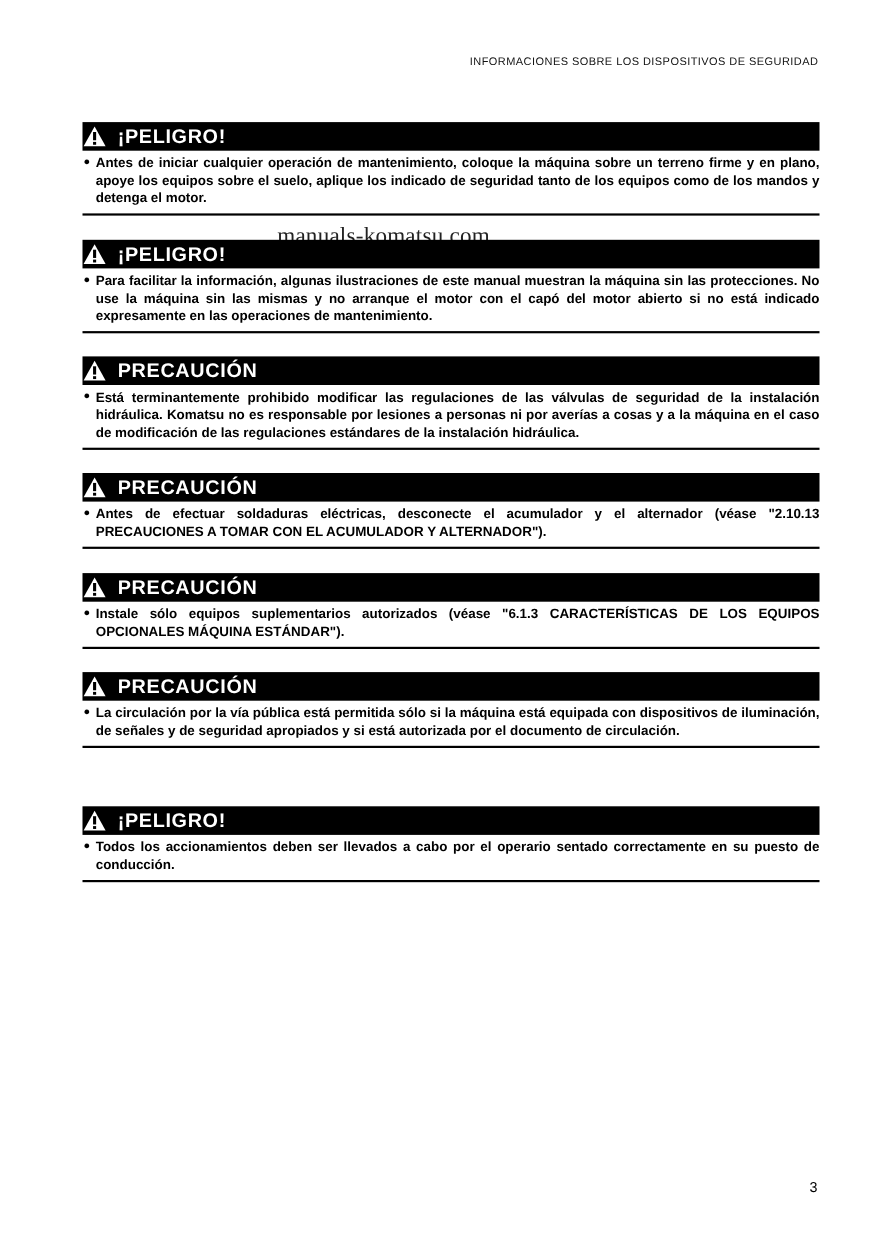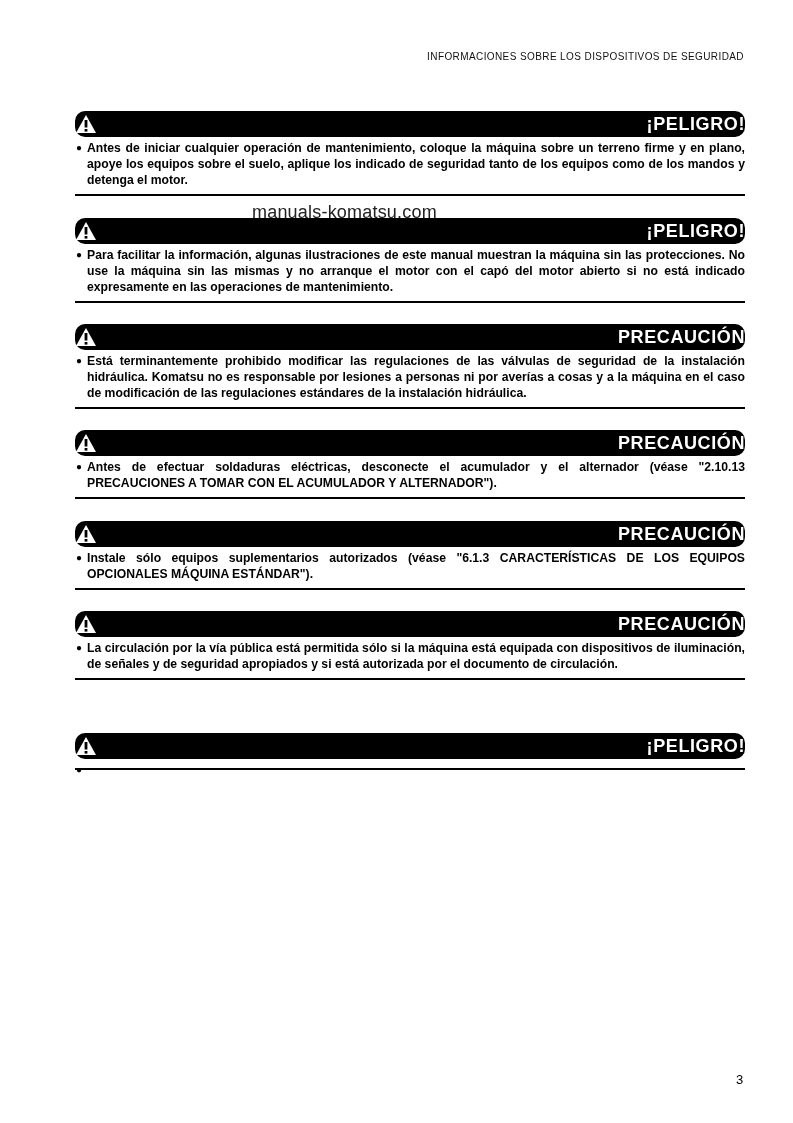--- a/index.html
+++ b/index.html
@@ -1,24 +1,24 @@
 <!DOCTYPE html>
 <html><head>
 <meta charset="utf-8">
 <style>
   html, body { margin: 0; padding: 0; background: #ffffff; }
   body { width: 793px; height: 1123px; position: relative; overflow: hidden;
          font-family: "Liberation Sans", "DejaVu Sans", sans-serif; color: #000; }
   .running-header { position: absolute; top: 51px; right: 49px; font-size: 10px;
          letter-spacing: 0.4px; color: #111; }
-  .watermark { position: absolute; top: 202px; left: 252px; font-size: 18px; color: #222;
-         letter-spacing: 0.2px; font-family: Liberation Sans, sans-serif; }
+  .watermark { position: absolute; top: 202px; left: 252px; font-size: 21px; color: #222;
+         letter-spacing: 0.2px; font-family: Liberation Serif, serif; }
   .block { position: absolute; left: 75px; width: 670px; }
   .bar { height: 26px; background: #000; color: #fff; display: flex; align-items: center;
-         justify-content: space-between; border-radius: 10px; }
+         justify-content: flex-start; }
   .bar .title { font-size: 18px; font-weight: bold; letter-spacing: 0.6px; margin-left: 10px; }
   .bar svg { display: block; }
   .body { padding: 3px 0 0 0; font-size: 12.2px; font-weight: bold; line-height: 16px;
           text-align: justify; position: relative; }
   .para { padding-left: 12px; position: relative; }
   .bullet { position: absolute; left: 1px; top: 0; font-size: 10px; }
   .rule { height: 2px; background: #000; margin-top: 6px; }
   .page-num { position: absolute; top: 1072px; left: 736px; font-size: 13px; }
 </style>
 </head>
@@ -136,17 +136,18 @@
       <svg width="22" height="20" viewBox="0 0 22 20">
           <polygon points="11,1 21,19 1,19" fill="#fff"></polygon>
           <rect x="9.6" y="6" width="2.8" height="7.5" fill="#000"></rect>
           <rect x="9.6" y="15" width="2.8" height="2.6" fill="#000"></rect>
         </svg>
     </span>
     <span class="title">¡PELIGRO!</span>
   </div>
   <div class="body">
     <div class="para"><span class="bullet">●</span></div>
+    <div class="para"><span>Todos los accionamientos deben ser llevados a cabo por el operario sentado correctamente en su puesto de conducción.</span></div>
   </div>
   <div class="rule"></div>
 </div>
 
 <div class="page-num">3</div>
 
 </body></html>

